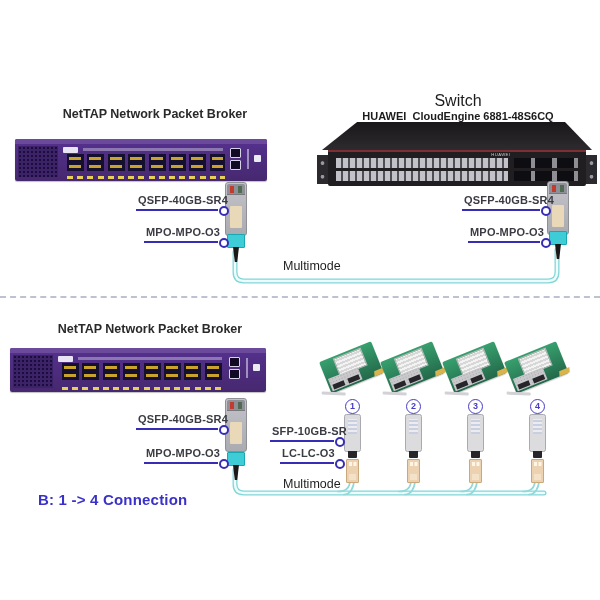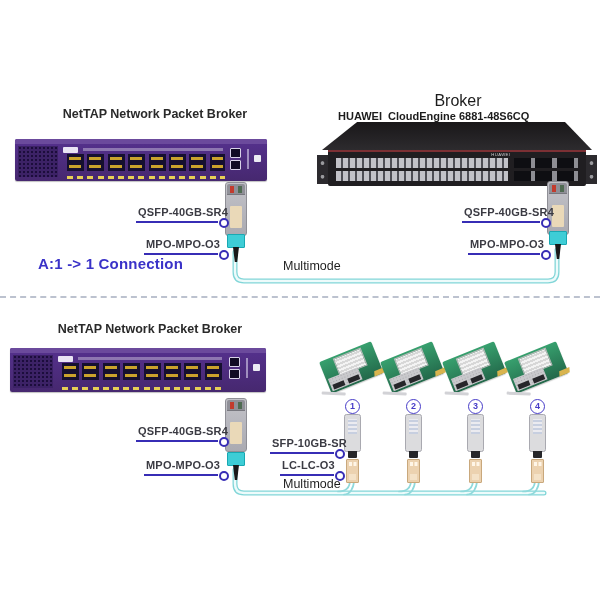--- a/index.html
+++ b/index.html
@@ -2,21 +2,21 @@
 <html><head>
 <meta charset="utf-8">
 <style>
   html,body{margin:0;padding:0;background:#fff;}
   .canvas{position:relative;width:600px;height:600px;background:#fff;overflow:hidden;
           font-family:"Liberation Sans",sans-serif;}
 
   
   .dev-title{position:absolute;font-size:12.5px;font-weight:700;color:#2a2a2a;text-align:center;}
   .big-title{position:absolute;font-size:16px;font-weight:400;color:#1c1c1c;text-align:center;}
-  .sub-title{position:absolute;font-size:11px;font-weight:700;color:#1c1c1c;text-align:left;white-space:pre;}
+  .sub-title{position:absolute;font-size:11px;font-weight:700;color:#1c1c1c;text-align:center;white-space:pre;}
 
   
   .separator{position:absolute;left:0;top:296px;width:600px;border-top:2px dashed #bcc2cf;}
 
   
   .nettap{position:absolute;border-radius:2px;background:linear-gradient(#55318e,#46286f);
           box-shadow:0 1px 1px rgba(0,0,0,.25);}
   .nt-top{position:absolute;left:0;right:0;top:0;height:5px;background:#6b4a9c;border-radius:2px 2px 0 0;}
   .nt-vent{position:absolute;left:3px;top:7px;bottom:4px;width:40px;background:#3c2266;
            background-image:radial-gradient(#1c0d3c 1px,transparent 1.3px);background-size:4px 4px;}
@@ -95,21 +95,21 @@
   .nic-bracket{position:absolute;left:-5px;top:41px;width:24px;height:2.5px;background:#d2d2d6;
            transform:rotate(24deg);border-radius:1px;}
 
   
   .badge{position:absolute;width:13px;height:13px;border:1.5px solid #473cc8;border-radius:50%;
          color:#473cc8;font-size:9px;font-weight:700;line-height:13px;text-align:center;z-index:4;}
 
   
   .callout{position:absolute;z-index:5;}
   .callout .txt{display:block;font-size:11px;font-weight:700;color:#3b3b43;letter-spacing:.2px;
-                padding-left:2px;margin-bottom:3px;white-space:nowrap;margin-top:12px;}
+                padding-left:2px;margin-bottom:3px;white-space:nowrap;}
   .callout .line{position:relative;height:0;border-top:2.2px solid #372db5;}
   .callout .line::after{content:"";position:absolute;right:-11px;top:-5.5px;width:6px;height:6px;
                 border:2.5px solid #372db5;border-radius:50%;background:#fff;}
 
   
   .cable-label{position:absolute;font-size:12.5px;font-weight:400;color:#1e1e1e;z-index:5;}
   .conn-label{position:absolute;font-size:15px;font-weight:700;color:#3a32c8;z-index:5;letter-spacing:.2px;}
 
   svg.cables{position:absolute;left:0;top:0;z-index:1;}
   .tube-o{fill:none;stroke:#82d6d8;stroke-width:5;stroke-linecap:round;}
@@ -145,21 +145,21 @@
     <div class="nt-vent"></div>
     <div class="nt-logo"></div>
     <div class="nt-strip"></div>
     <div class="nt-ports"></div>
     <div class="nt-tags"></div>
     <div class="nt-rj45"></div>
     <div class="nt-slot"></div>
     <div class="nt-btn"></div>
   </div>
 
-  <div class="big-title" style="left:398px;top:92px;width:120px;">Broker</div>
+  <div class="big-title" style="left:398px;top:92px;width:120px;">Switch</div>
   <div class="sub-title" style="left:338px;top:110px;width:240px;">HUAWEI  CloudEngine 6881-48S6CQ</div>
 
   <div class="switch">
     <div class="sw-top"></div>
     <div class="sw-panel">
       <div class="sw-ear sw-ear-l"></div>
       <div class="sw-ear sw-ear-r"></div>
       <div class="sw-logo">HUAWEI</div>
       <div class="sw-ports">
         <div class="sw-row"></div>
@@ -195,21 +195,20 @@
   <div class="callout" style="left:462px;top:194px;width:78px;">
     <span class="txt">QSFP-40GB-SR4</span>
     <div class="line"></div>
   </div>
   <div class="callout" style="left:468px;top:226px;width:72px;">
     <span class="txt">MPO-MPO-O3</span>
     <div class="line"></div>
   </div>
 
   <div class="cable-label" style="left:283px;top:259px;">Multimode</div>
-  <div class="conn-label" style="left:38px;top:255px;">A:1 -&gt; 1 Connection</div>
 
   <div class="separator"></div>
 
   <div class="dev-title" style="left:30px;top:322px;width:240px;">NetTAP Network Packet Broker</div>
 
   <div class="nettap" style="left:10px;top:348px;width:256px;height:44px;">
     <div class="nt-top"></div>
     <div class="nt-vent"></div>
     <div class="nt-logo"></div>
     <div class="nt-strip"></div>
@@ -285,14 +284,15 @@
   <div class="callout" style="left:270px;top:425px;width:64px;">
     <span class="txt">SFP-10GB-SR</span>
     <div class="line"></div>
   </div>
   <div class="callout" style="left:280px;top:447px;width:54px;">
     <span class="txt">LC-LC-O3</span>
     <div class="line"></div>
   </div>
 
   <div class="cable-label" style="left:283px;top:477px;">Multimode</div>
+  <div class="conn-label" style="left:38px;top:491px;">B: 1 -&gt; 4 Connection</div>
 
 </div>
 
 </body></html>

